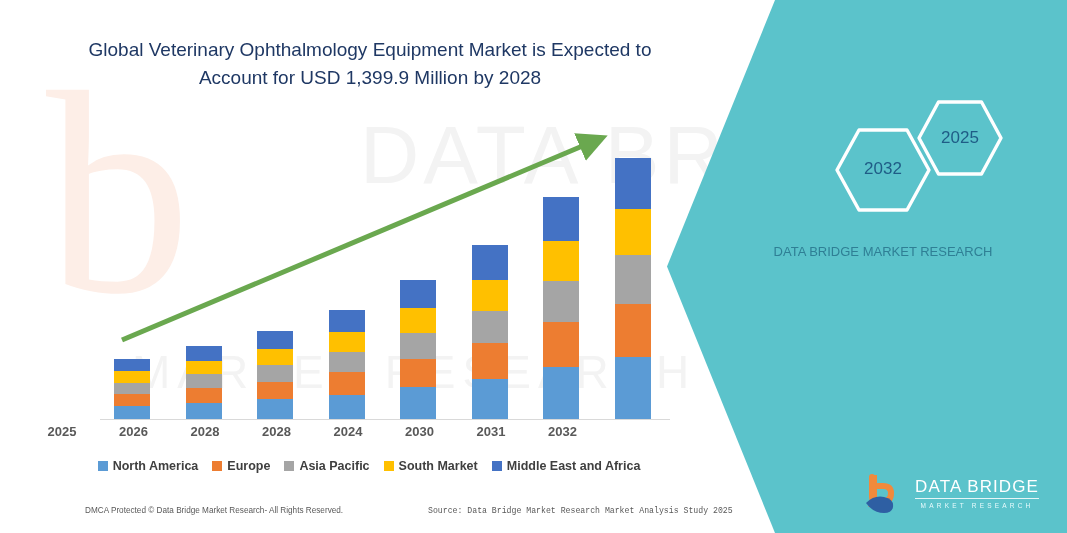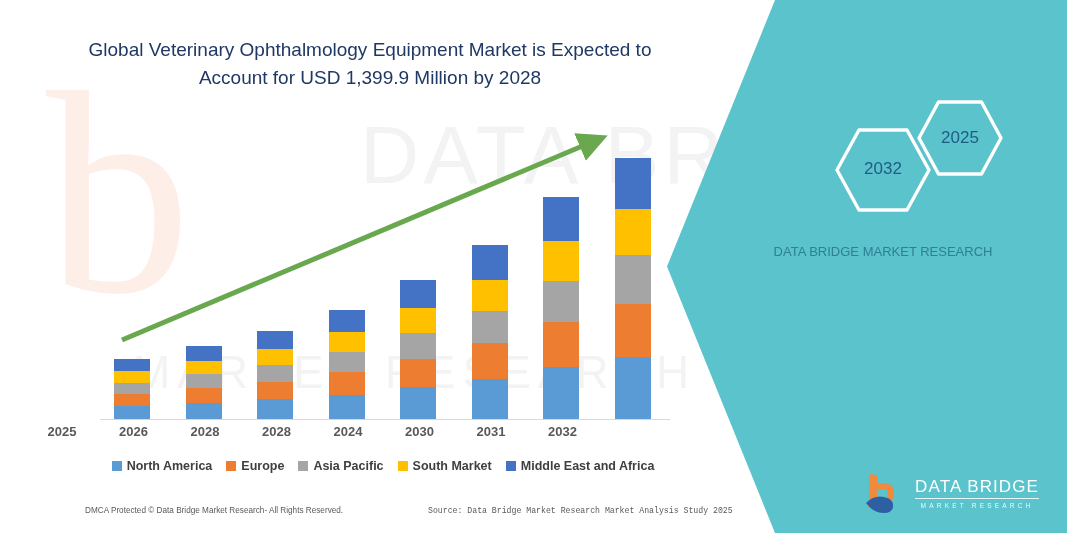--- a/index.html
+++ b/index.html
@@ -61,21 +61,21 @@
   .axis-line{position:absolute;left:30px;bottom:0;width:570px;height:1px;background:#d9d9d9;}
   .bars{position:absolute;left:0;bottom:1px;width:610px;height:300px;}
   .bar-group{position:absolute;bottom:0;width:36px;display:flex;flex-direction:column-reverse;}
   .seg{width:100%;}
   .xlabels{position:absolute;left:0;top:424px;width:610px;height:20px;z-index:3;}
   .xlabel{position:absolute;width:60px;text-align:center;color:#595959;font-size:13px;font-weight:bold;}
 
   .arrow{position:absolute;left:0;top:0;width:700px;height:420px;z-index:2;pointer-events:none;}
 
   .legend{
-    position:absolute;left:78px;top:455px;width:610px;height:22px;z-index:3;
+    position:absolute;left:64px;top:455px;width:610px;height:22px;z-index:3;
     display:flex;justify-content:center;align-items:center;gap:14px;
   }
   .legend-item{display:flex;align-items:center;gap:5px;}
   .legend-swatch{width:10px;height:10px;display:inline-block;}
   .legend-label{font-size:12.5px;color:#3f3f3f;font-weight:bold;}
 
   .footer{position:absolute;left:0;top:506px;width:700px;z-index:3;color:#595959;font-size:8.2px;}
   .footer-left{position:absolute;left:85px;top:0;white-space:nowrap;}
   .footer-right{position:absolute;left:428px;top:0;white-space:nowrap;font-family:Liberation Mono, monospace;}
 </style>

